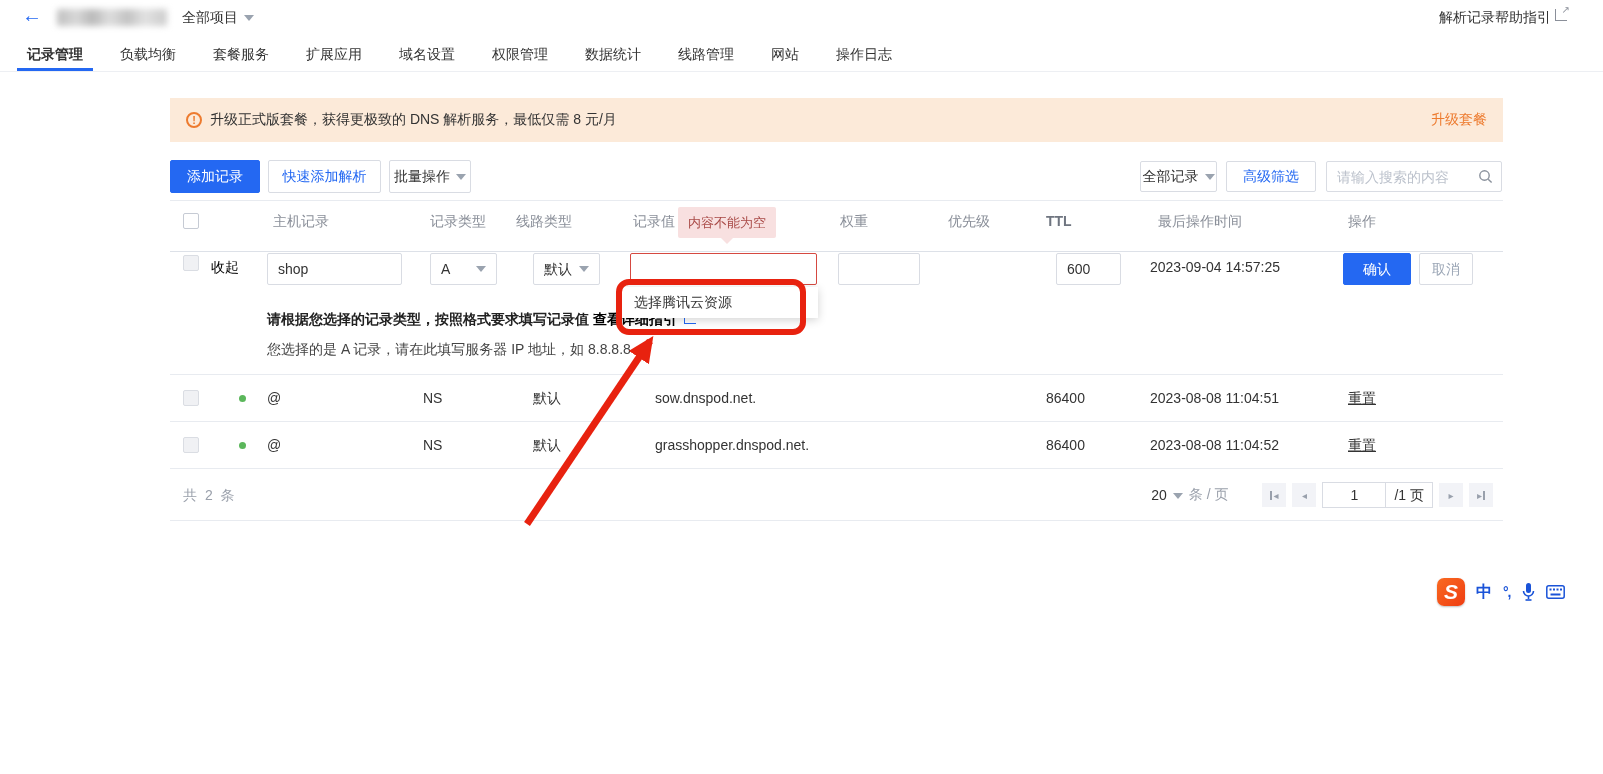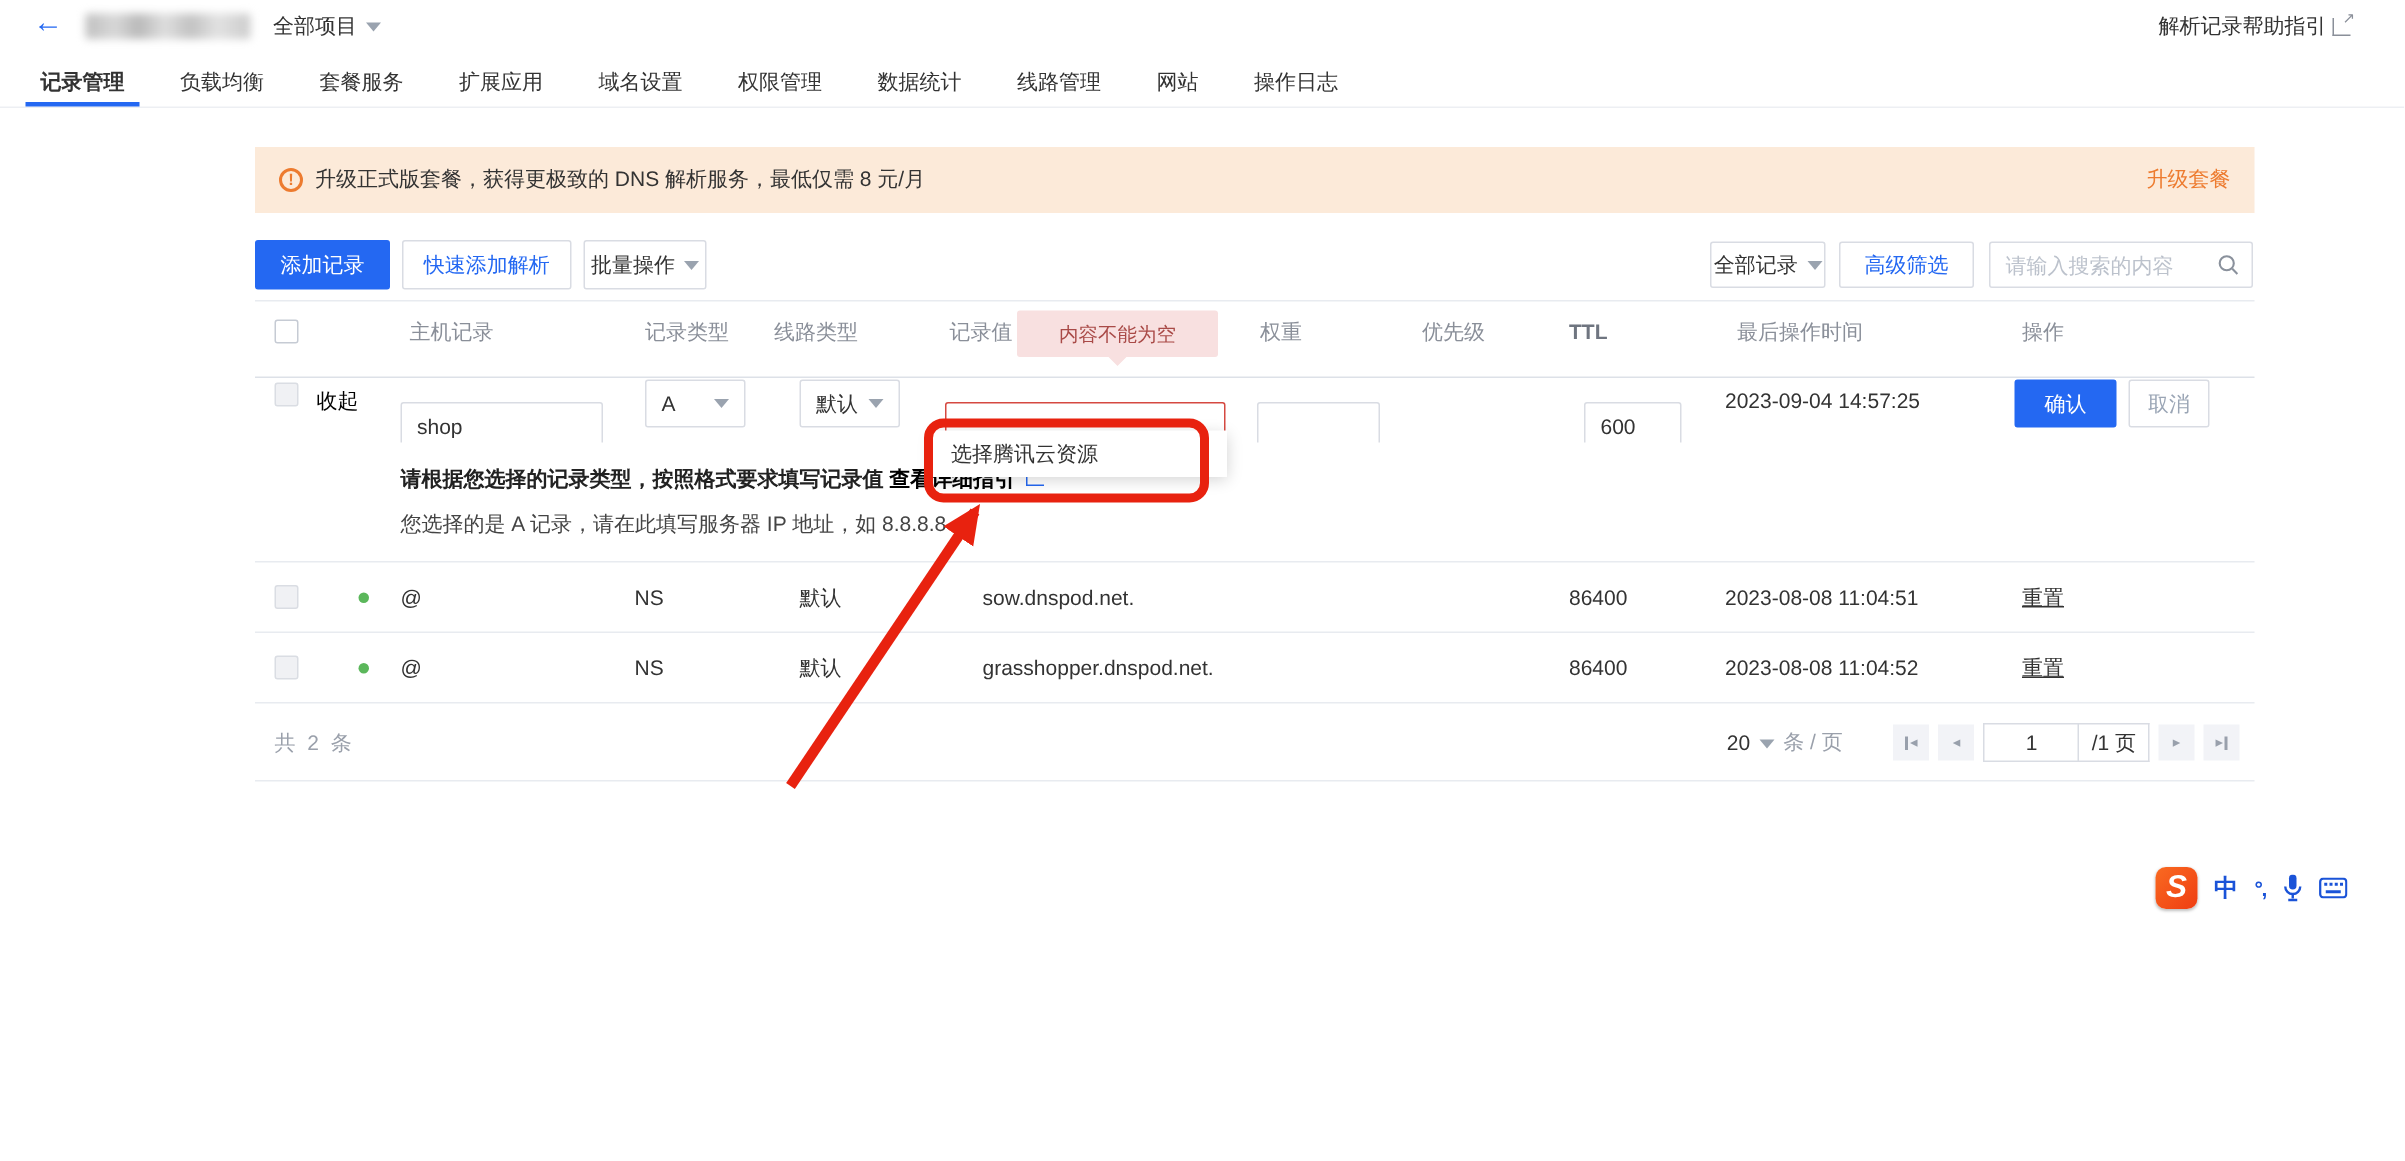--- a/index.html
+++ b/index.html
@@ -7,21 +7,21 @@
   body { font-family:"Liberation Sans","DejaVu Sans",sans-serif; font-size:14px; color:#333; }
   .canvas { position:relative; width:1603px; height:774px; background:#fff; overflow:hidden; }
 
   
   .back-arrow { position:absolute; left:22px; top:4px; font-size:20px; color:#2468f2; cursor:pointer; font-weight:bold; }
   .domain-blur { position:absolute; left:57px; top:9px; width:110px; height:17px;
     background:linear-gradient(90deg,#bfbfbf 0%,#d8d8d8 18%,#b9b9b9 32%,#dedede 48%,#c2c2c2 64%,#e2e2e2 80%,#cccccc 100%);
     filter:blur(3px); border-radius:2px; }
   .project-select { position:absolute; left:182px; top:9px; font-size:14px; color:#333; cursor:pointer; }
   .caret { display:inline-block; width:0; height:0; border-left:5px solid transparent; border-right:5px solid transparent; border-top:6px solid #9aa3af; vertical-align:middle; margin-left:6px; }
-  .help-top { position:absolute; left:1439px; top:9px; font-size:14px; color:#333; cursor:pointer; display:flex; align-items:center; gap:4px; }
+  .help-top { position:absolute; left:1439px; top:9px; font-size:14px; color:#333; cursor:pointer; display:flex; gap:4px; }
 
   
   .tabbar { position:absolute; left:0; top:40px; width:100%; height:32px; border-bottom:1px solid #edeff3; display:flex; padding-left:17px; }
   .tab { padding:0 10px; margin-right:17px; line-height:29px; font-size:14px; color:#333; cursor:pointer; border-bottom:3px solid transparent; white-space:nowrap; }
   .tab.active { font-weight:bold; border-bottom-color:#2468f2; }
 
   
   .banner { position:absolute; left:170px; top:98px; width:1333px; height:44px; background:#fcead9; display:flex; align-items:center; padding:0 16px; }
   .warn-icon { width:16px; height:16px; border:2px solid #ed7b2f; border-radius:50%; color:#ed7b2f; font-size:11px; font-weight:bold; line-height:12px; text-align:center; margin-right:8px; flex:0 0 auto; }
   .banner-text { color:#333; }
@@ -36,29 +36,29 @@
   .search-box input::placeholder { color:#bcc2cc; }
 
   
   .thead { position:absolute; left:170px; top:200px; width:1333px; height:52px; border-top:1px solid #e8ebf0; border-bottom:1px solid #dde1e8; }
   .thead .th { position:absolute; top:0; line-height:40px; color:#8a8f99; font-size:14px; white-space:nowrap; }
   .checkbox { position:absolute; width:16px; height:16px; border:1px solid #c6cbd4; border-radius:2px; background:#fff; cursor:pointer; }
   .checkbox.disabled { background:#f0f1f4; border-color:#dadde3; cursor:default; }
 
   .edit-row { position:absolute; left:170px; top:240px; width:1333px; height:55px; }
   .fld { position:absolute; top:13px; height:32px; border:1px solid #d9dce3; border-radius:2px; background:#fff; font-size:14px; color:#333; padding:0 10px; line-height:30px; font-family:inherit; }
-  input.fld { outline:none;margin-top:15px; }
+  input.fld { outline:none; }
   .fld.error { border-color:#d54941; }
   .selectbox { display:flex; align-items:center; justify-content:space-between; cursor:pointer; }
   .link { color:#000000; cursor:pointer; text-decoration:none; }
   .cell-text { position:absolute; line-height:55px; white-space:nowrap; }
   .btn-sm { position:absolute; top:13px; height:32px; line-height:30px; }
 
   
-  .err-tooltip { position:absolute; left:678px; top:207px; min-width:94px; height:31px; background:#f8e0e0; color:#a94a47; font-size:13px; line-height:31px; text-align:center; padding:0 28px; border-radius:2px; z-index:20; }
+  .err-tooltip { position:absolute; left:678px; top:207px; min-width:94px; height:31px; background:#f8e0e0; color:#a94a47; font-size:13px; line-height:31px; text-align:center; padding:0 10px; border-radius:2px; z-index:20; }
   .err-tooltip:after { content:""; position:absolute; left:50%; bottom:-6px; margin-left:-6px; width:0; height:0; border-left:6px solid transparent; border-right:6px solid transparent; border-top:6px solid #f8e0e0; }
 
   
   .res-dropdown { position:absolute; left:622px; top:287px; width:196px; height:31px; background:#fff; box-shadow:0 2px 10px rgba(0,0,0,0.18); z-index:15; line-height:31px; padding-left:12px; font-size:14px; color:#333; cursor:pointer; }
 
   
   .help-block { position:absolute; left:170px; top:295px; width:1333px; height:80px; border-bottom:1px solid #e8ebf0; background:#fff; }
   .help-title { position:absolute; left:97px; top:16px; font-weight:bold; font-size:14px; color:#222; white-space:nowrap; }
   .help-detail { position:absolute; left:97px; top:46px; font-size:14px; color:#444; white-space:nowrap; }
 

